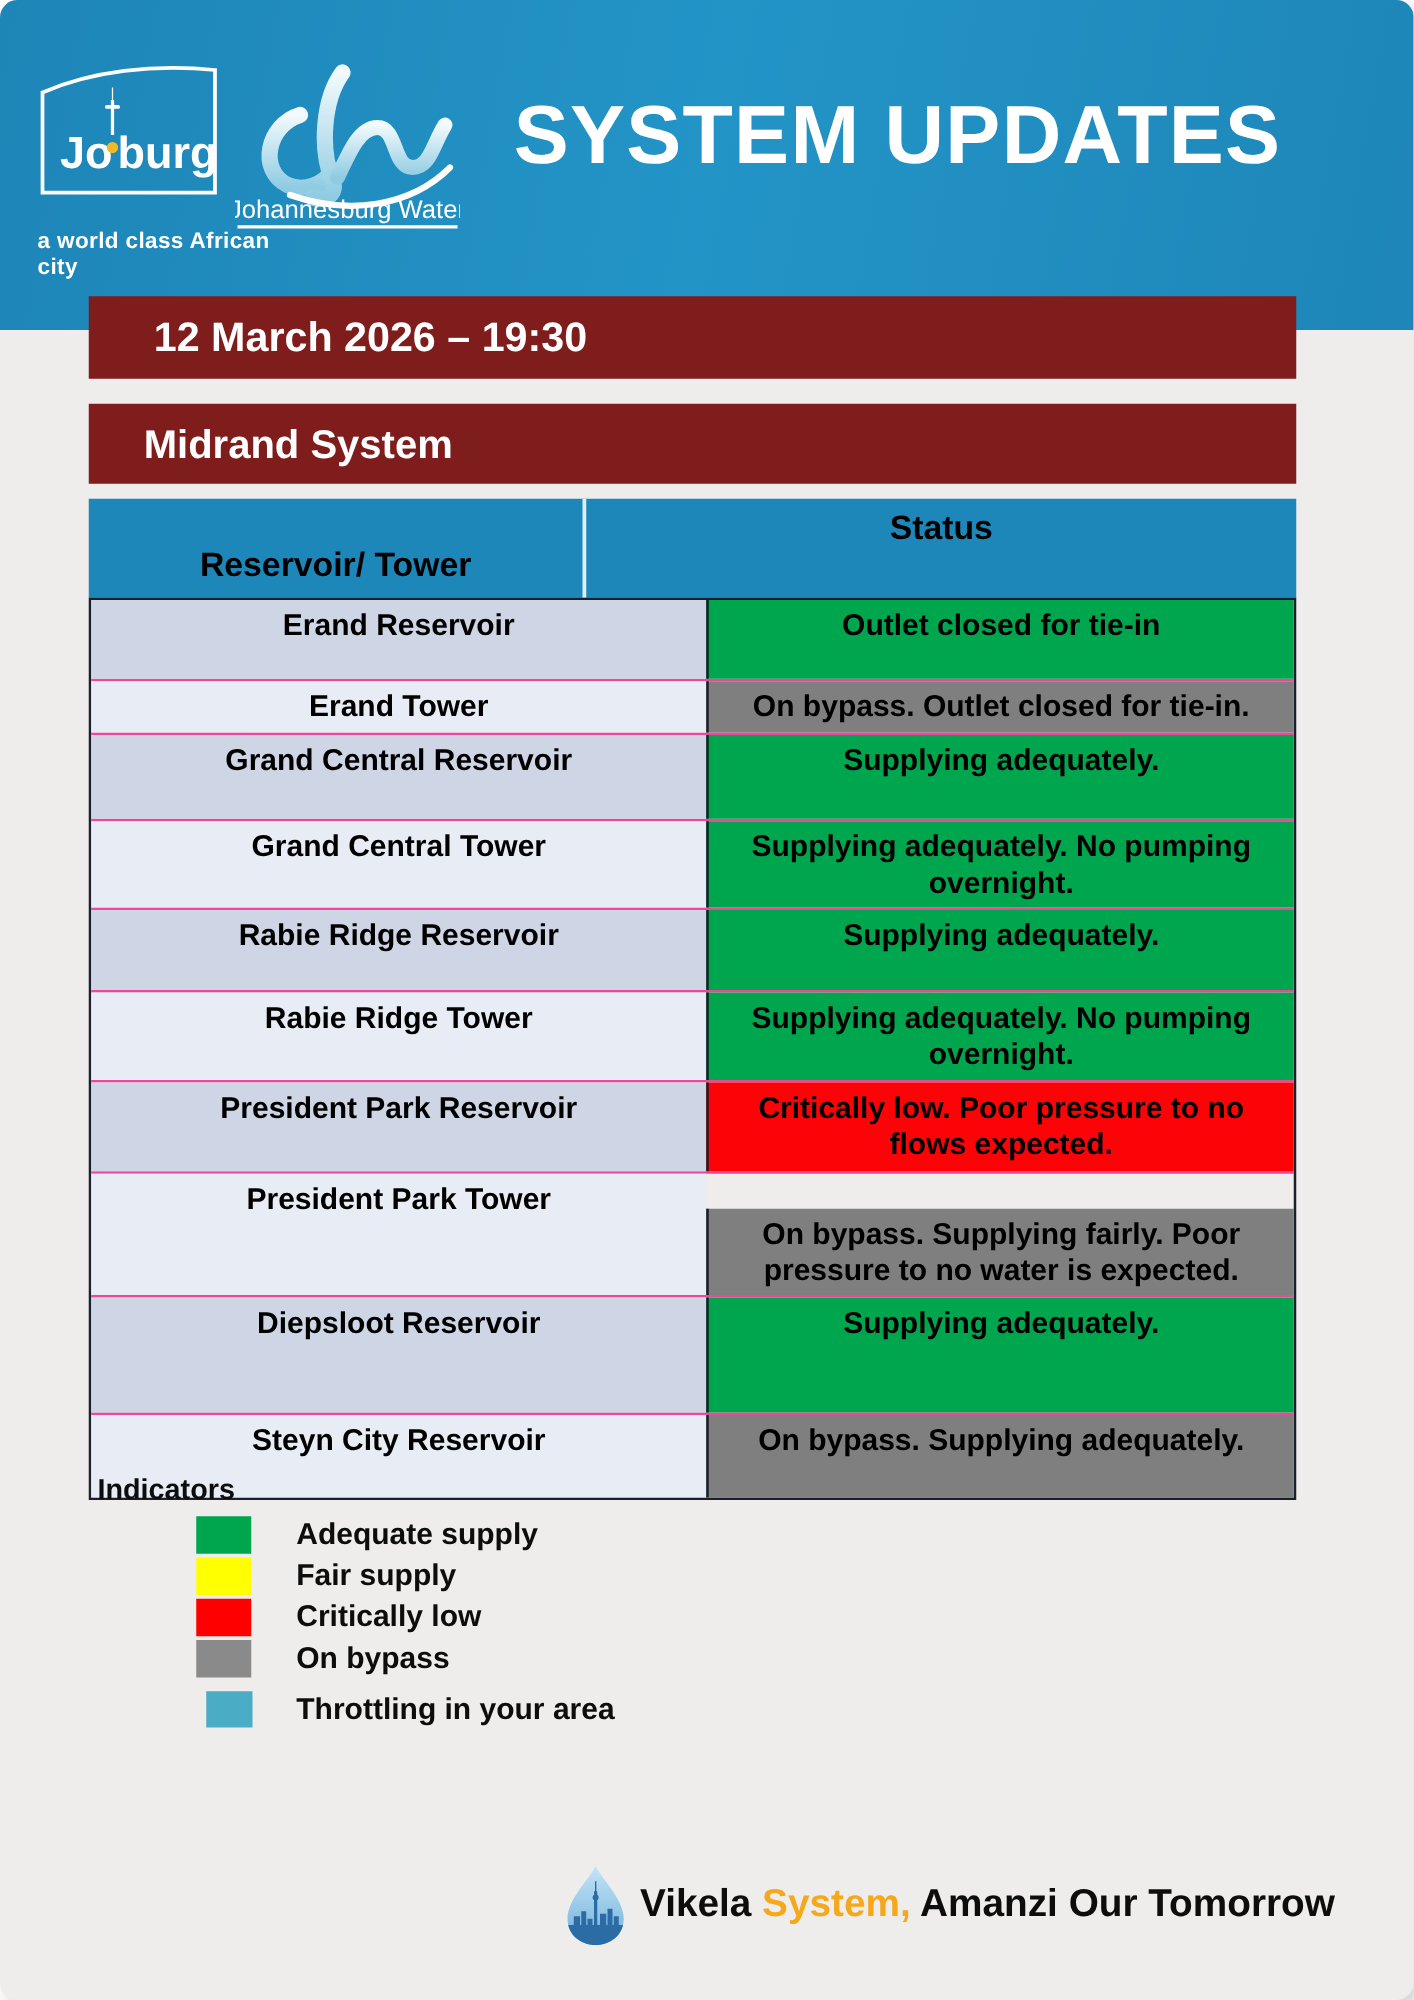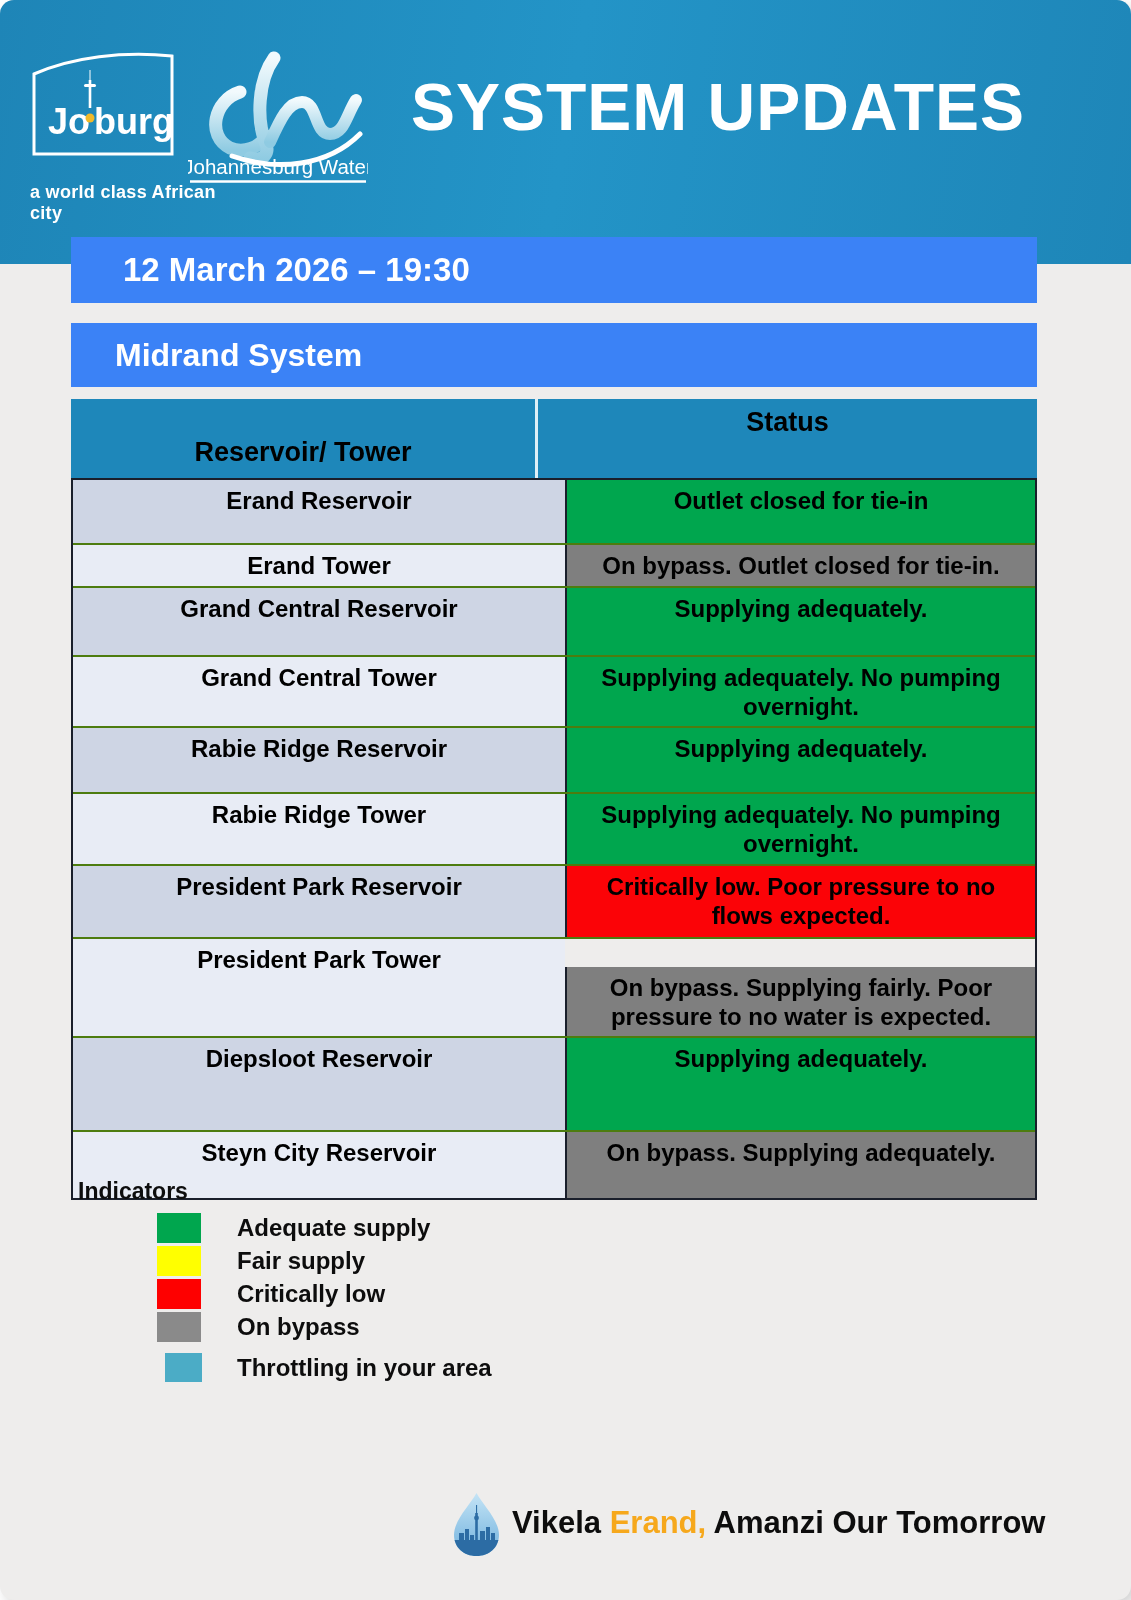--- a/index.html
+++ b/index.html
@@ -20,34 +20,34 @@
     color:#fff;font-size:18px;font-weight:bold;letter-spacing:.3px;
   }
   .jw-logo{position:absolute;left:188px;top:50px;}
   .main-title{
     position:absolute;left:388px;top:74px;width:660px;
     color:#fff;font-size:66px;font-weight:bold;letter-spacing:1px;
     text-align:center;white-space:nowrap;line-height:1;
   }
   
   .banner{
-    position:absolute;left:71px;width:966px;background:#3b82f6;
+    position:absolute;left:71px;width:966px;background:#7f1d1d;
     color:#fff;font-weight:bold;
   }
   .date-banner{top:237px;height:66px;font-size:33px;line-height:66px;padding-left:52px;box-sizing:border-box;}
   .system-banner{top:323px;height:64px;font-size:32px;line-height:64px;padding-left:44px;box-sizing:border-box;}
   
   .res-table{position:absolute;left:71px;top:399px;width:966px;}
   .thead{display:flex;height:79px;background:#1E87BA;box-sizing:border-box;}
   .th{color:#000000;font-size:27px;font-weight:bold;display:flex;justify-content:center;box-sizing:border-box;}
-  .th-reservoir{width:467px;align-items:flex-end;padding-bottom:10px;border-right:3px solid #DEEFF7;}
+  .th-reservoir{width:398px;align-items:flex-end;padding-bottom:10px;border-right:3px solid #DEEFF7;}
   .th-status{flex:1;align-items:flex-start;padding-top:8px;}
   .tbody{border:2px solid #1A1F2B;box-sizing:border-box;}
   .trow{display:flex;}
-  .trow + .trow{border-top:2px solid #4d7c0f;}
+  .trow + .trow{border-top:2px solid #ec4899;}
   .cell{
     box-sizing:border-box;display:flex;justify-content:center;
     padding:6px 8px 4px;font-size:24px;font-weight:bold;line-height:1.22;
     text-align:center;color:#000;
   }
   .cell.name{width:492px;}
   .cell.status{flex:1;border-left:2px solid #1A1F2B;}
   .trow:nth-child(odd) .name{background:#CED5E4;}
   .trow:nth-child(even) .name{background:#E8ECF5;}
   .trow:nth-child(1){min-height:63px}
@@ -204,15 +204,15 @@
       <rect x="13" y="38" width="4" height="13"></rect>
       <rect x="18" y="44" width="4" height="7"></rect>
       <rect x="28" y="40" width="5" height="11"></rect>
       <rect x="34" y="36" width="4" height="15"></rect>
       <rect x="39" y="42" width="4" height="9"></rect>
       <rect x="23.2" y="22" width="2.6" height="28"></rect>
       <circle cx="24.5" cy="27" r="2.4"></circle>
       <rect x="24" y="14" width="1.1" height="9"></rect>
     </g>
   </svg>
-  <div class="footer-text"><span>Vikela </span><span style="color: rgb(246, 168, 28);">Erand,</span><span> Amanzi Our Tomorrow</span></div>
+  <div class="footer-text"><span>Vikela </span><span style="color: rgb(246, 168, 28);">System,</span><span> Amanzi Our Tomorrow</span></div>
 
 </div>
 
 </body></html>

